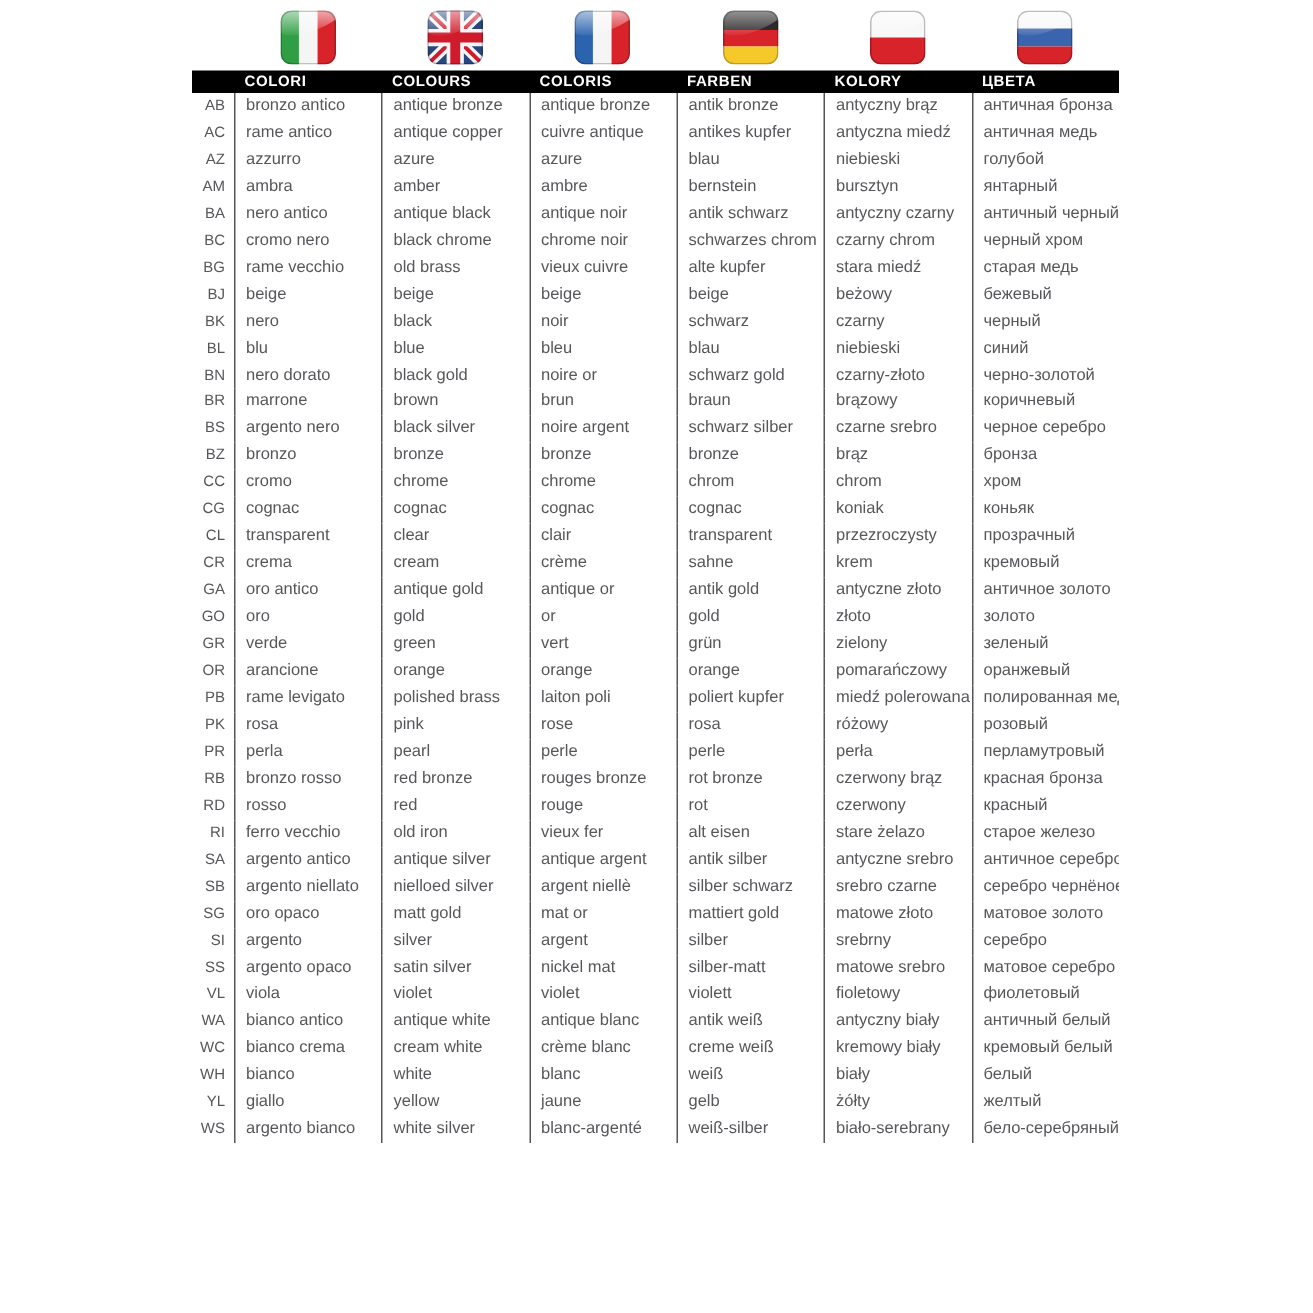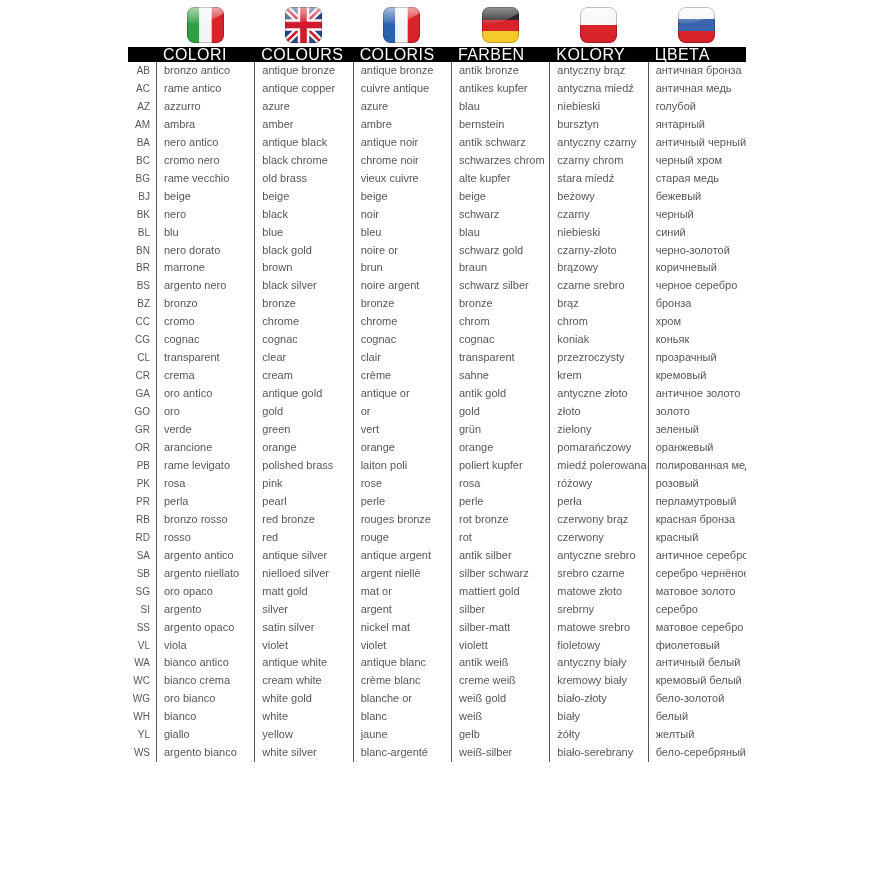--- a/index.html
+++ b/index.html
@@ -6,21 +6,21 @@
   .sheet{
     position:relative;width:875px;height:875px;background:#ffffff;
     font-family:"Liberation Sans",sans-serif;overflow:hidden;
   }
   .table-wrap{position:absolute;left:128px;top:6px;width:618px;}
   .grid{display:grid;grid-template-columns:28px repeat(6,1fr);}
   .flags-row{height:37px;margin-bottom:4px;align-items:end;}
   .flag-cell{display:flex;justify-content:center;align-items:flex-end;}
   .header-bar{background:#000000;height:15px;}
   .header-cell{
-    color:#ffffff;font-size:16px;font-weight:normal;line-height:15px;
+    color:#ffffff;font-size:10px;font-weight:bold;line-height:15px;
     padding-left:7px;letter-spacing:.4px;white-space:nowrap;overflow:hidden;
   }
   .row{height:17.96px;}
   .cell{
     font-size:11px;color:#57575b;line-height:17.9px;padding-left:7px;
     border-left:1px solid #55555a;white-space:nowrap;overflow:hidden;
   }
   .cell.code{
     border-left:none;text-align:right;padding-left:0;padding-right:6px;
     font-size:10px;color:#57575b;
@@ -406,20 +406,29 @@
         <div class="grid row">
     <div class="cell code">RD</div>
     <div class="cell">rosso</div>
     <div class="cell">red</div>
     <div class="cell">rouge</div>
     <div class="cell">rot</div>
     <div class="cell">czerwony</div>
     <div class="cell">красный</div>
   </div>
         <div class="grid row">
+    <div class="cell code">RI</div>
+    <div class="cell">ferro vecchio</div>
+    <div class="cell">old iron</div>
+    <div class="cell">vieux fer</div>
+    <div class="cell">alt eisen</div>
+    <div class="cell">stare żelazo</div>
+    <div class="cell">старое железо</div>
+  </div>
+        <div class="grid row">
     <div class="cell code">SA</div>
     <div class="cell">argento antico</div>
     <div class="cell">antique silver</div>
     <div class="cell">antique argent</div>
     <div class="cell">antik silber</div>
     <div class="cell">antyczne srebro</div>
     <div class="cell">античное серебро</div>
   </div>
         <div class="grid row">
     <div class="cell code">SB</div>
@@ -478,29 +487,20 @@
         <div class="grid row">
     <div class="cell code">WC</div>
     <div class="cell">bianco crema</div>
     <div class="cell">cream white</div>
     <div class="cell">crème blanc</div>
     <div class="cell">creme weiß</div>
     <div class="cell">kremowy biały</div>
     <div class="cell">кремовый белый</div>
   </div>
         <div class="grid row">
-    <div class="cell code">WG</div>
-    <div class="cell">oro bianco</div>
-    <div class="cell">white gold</div>
-    <div class="cell">blanche or</div>
-    <div class="cell">weiß gold</div>
-    <div class="cell">biało-złoty</div>
-    <div class="cell">бело-золотой</div>
-  </div>
-        <div class="grid row">
     <div class="cell code">WH</div>
     <div class="cell">bianco</div>
     <div class="cell">white</div>
     <div class="cell">blanc</div>
     <div class="cell">weiß</div>
     <div class="cell">biały</div>
     <div class="cell">белый</div>
   </div>
         <div class="grid row">
     <div class="cell code">YL</div>

